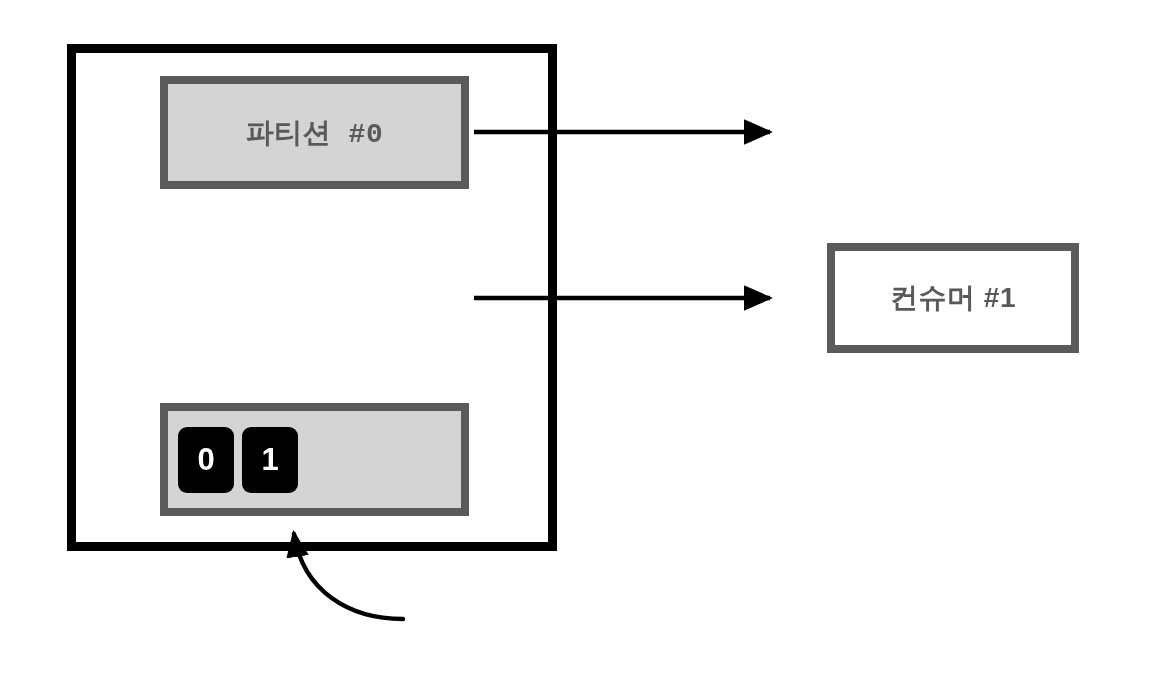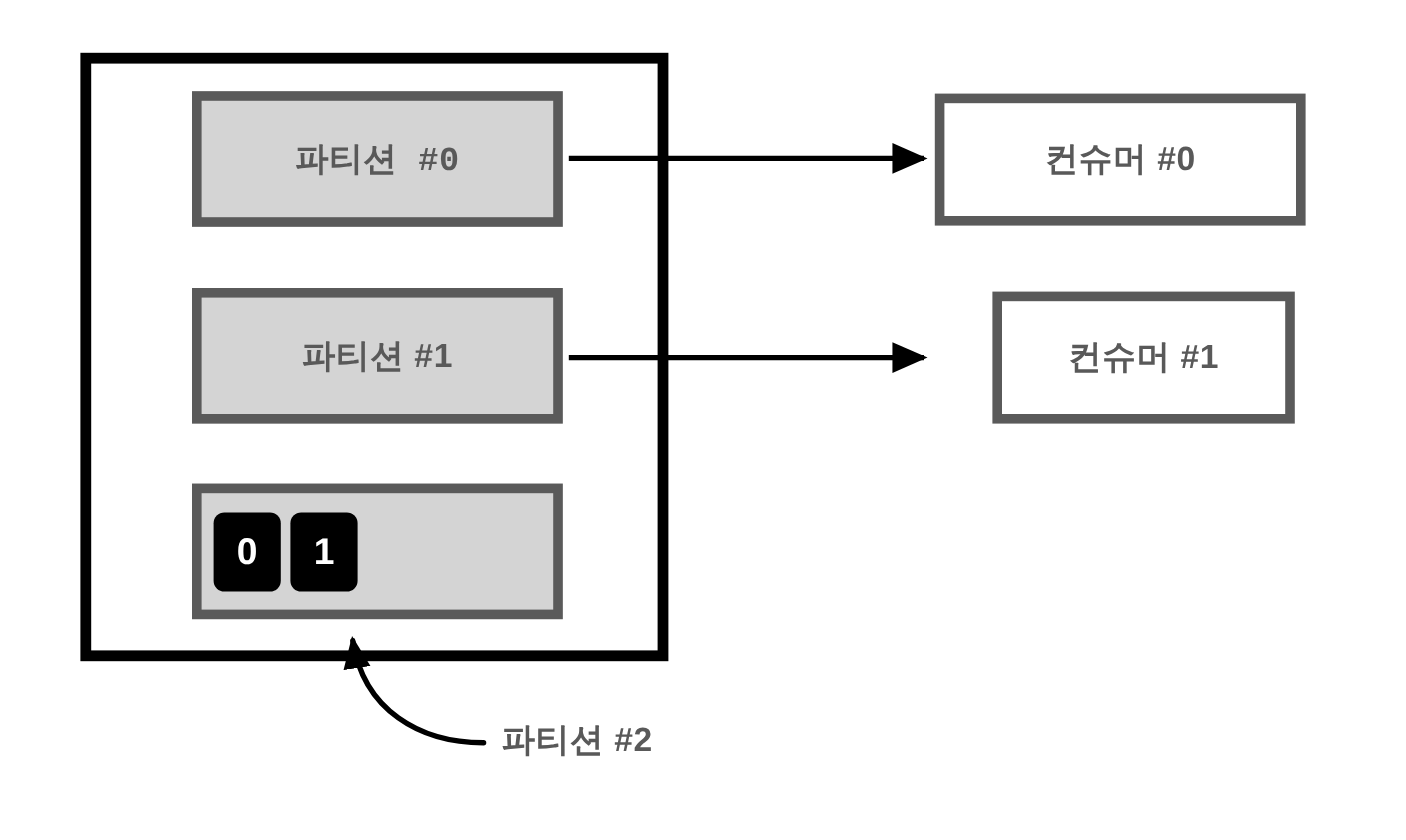--- a/index.html
+++ b/index.html
@@ -121,34 +121,28 @@
 <body>
 
 <div id="stage">
 
   <div class="broker-frame"></div>
 
   <div class="partition-box" id="partition-0">
     <span class="partition-label">파티션 #0</span>
   </div>
 
-  <div class="partition-box" id="partition-1">
-    <span class="partition-label">파티션 #1</span>
-  </div>
 
   <div class="partition-box" id="partition-2">
     <div class="message-strip">
       <div class="message-tile">0</div>
       <div class="message-tile">1</div>
     </div>
   </div>
 
-  <div class="consumer-box" id="consumer-0">
-    <span class="consumer-label">컨슈머 #0</span>
-  </div>
 
   <div class="consumer-box" id="consumer-1">
     <span class="consumer-label">컨슈머 #1</span>
   </div>
 
   <svg id="arrow-layer" viewBox="0 0 1172 700" width="1172" height="700" xmlns="http://www.w3.org/2000/svg">
     <defs>
       <marker id="head-straight" viewBox="0 0 10 10" refX="9" refY="5" markerWidth="6.5" markerHeight="6.5" orient="auto-start-reverse">
         <path d="M 0 0.6 L 10 5 L 0 9.4 z" fill="#000000"></path>
       </marker>
@@ -157,15 +151,14 @@
       </marker>
     </defs>
 
     <line x1="474" y1="132" x2="770" y2="132" stroke="#000000" stroke-width="4.5" marker-end="url(#head-straight)"></line>
 
     <line x1="474" y1="298" x2="770" y2="298" stroke="#000000" stroke-width="4.5" marker-end="url(#head-straight)"></line>
 
     <path d="M 403 619 C 350 619 303 592 294 534" fill="none" stroke="#000000" stroke-width="4.5" stroke-linecap="round" marker-end="url(#head-curve)"></path>
   </svg>
 
-  <div class="callout-label">파티션 #2</div>
 
 </div>
 
 </body></html>

